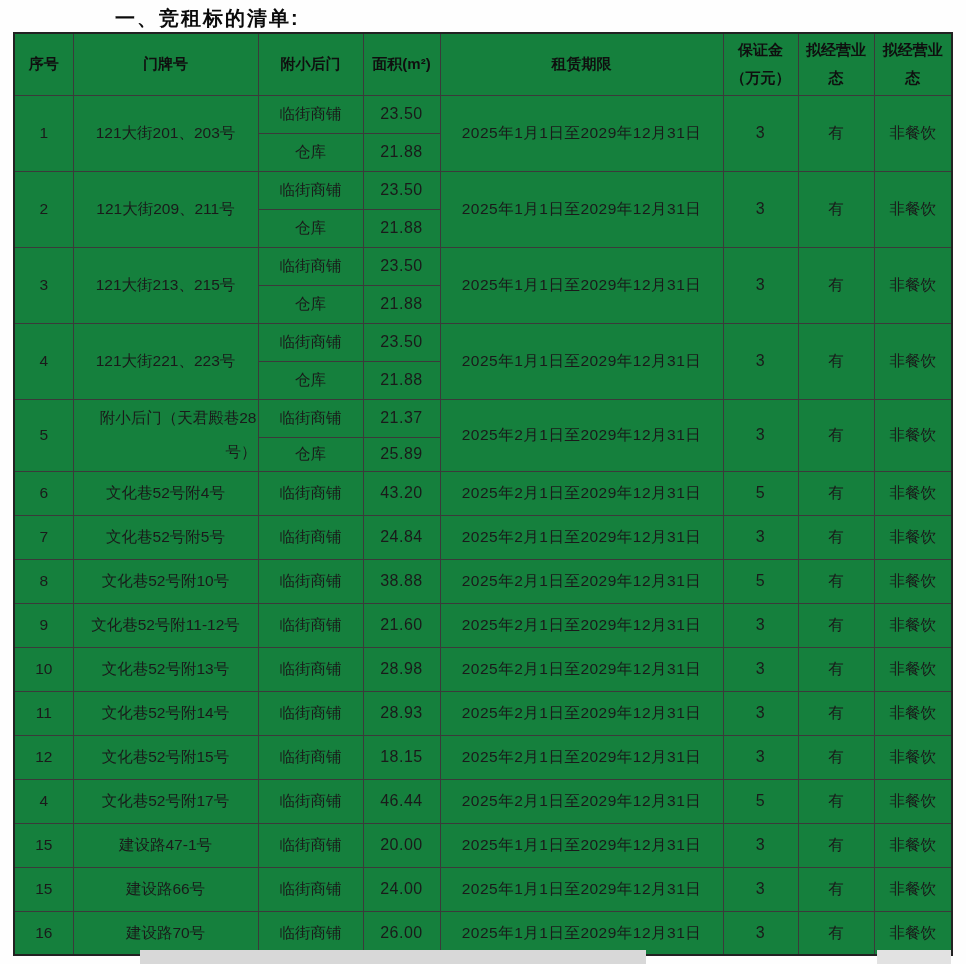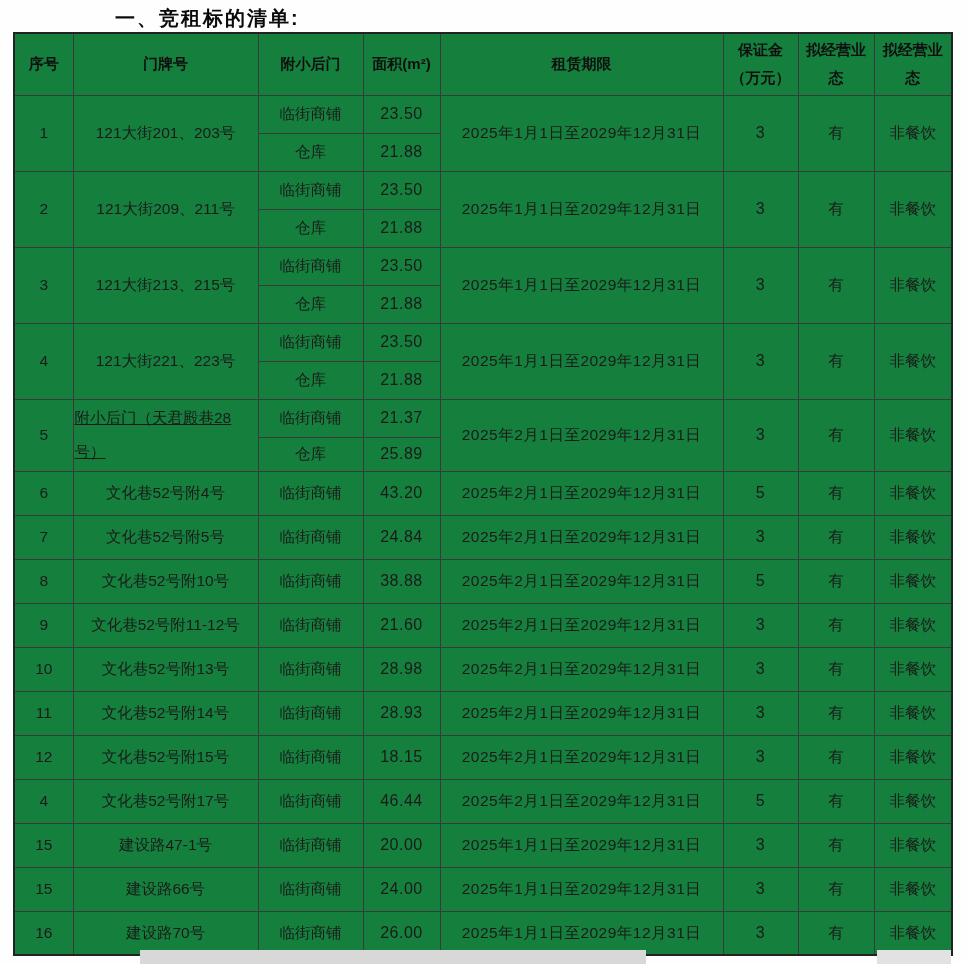--- a/index.html
+++ b/index.html
@@ -30,21 +30,21 @@
   thead td{
     font-weight:700;font-size:15px;color:#0f0f0f;line-height:1.9;
   }
   thead tr{height:62px;}
   tr.sub{height:38px;}
   tr.sub5a{height:38px;}
   tr.sub5b{height:34px;}
   tr.single{height:44px;}
   td.num{font-size:16px;letter-spacing:0.5px;margin-left:40px;}
   td.date{font-size:15.5px;letter-spacing:0.5px;white-space:nowrap;margin-top:48px;}
-  td.addr-left{text-align:left;padding:0 1px;line-height:2.2;text-decoration:underline;}
+  td.addr-left{text-align:right;padding:0 1px;line-height:2.2;}
   .bottom-bar-left{
     position:absolute;left:140px;top:950px;width:506px;height:14px;
     background:#d8d8d8;
   }
   .bottom-bar-right{
     position:absolute;left:877px;top:950px;width:74px;height:14px;
     background:#e2e2e2;
   }
 </style>
 </head>

